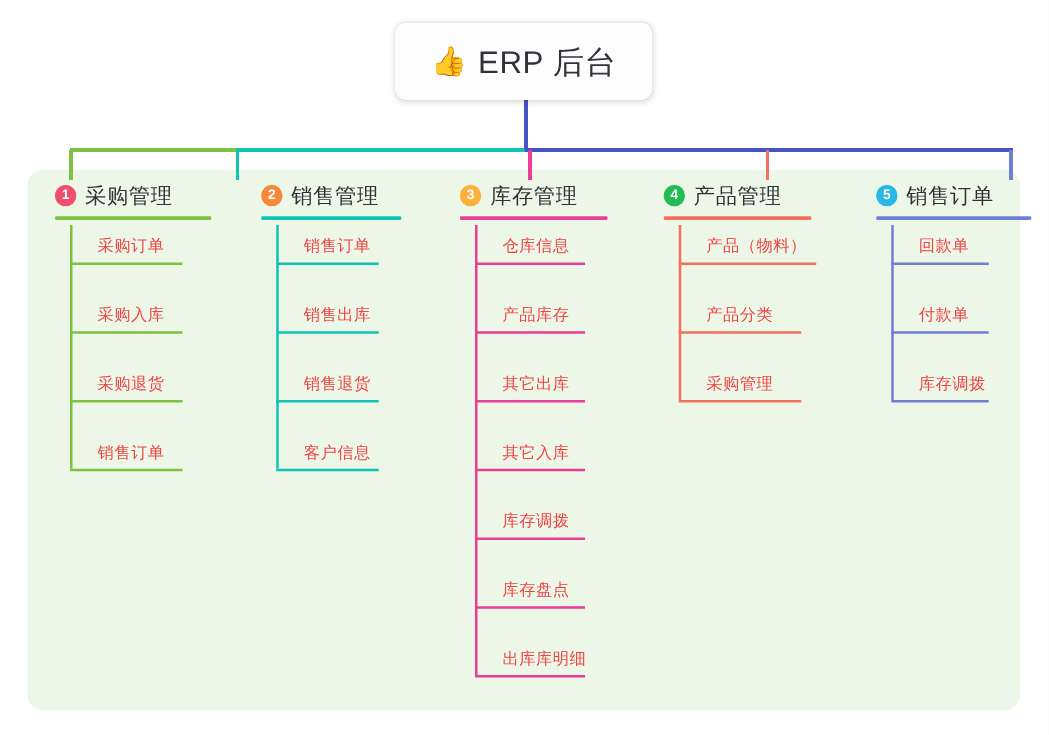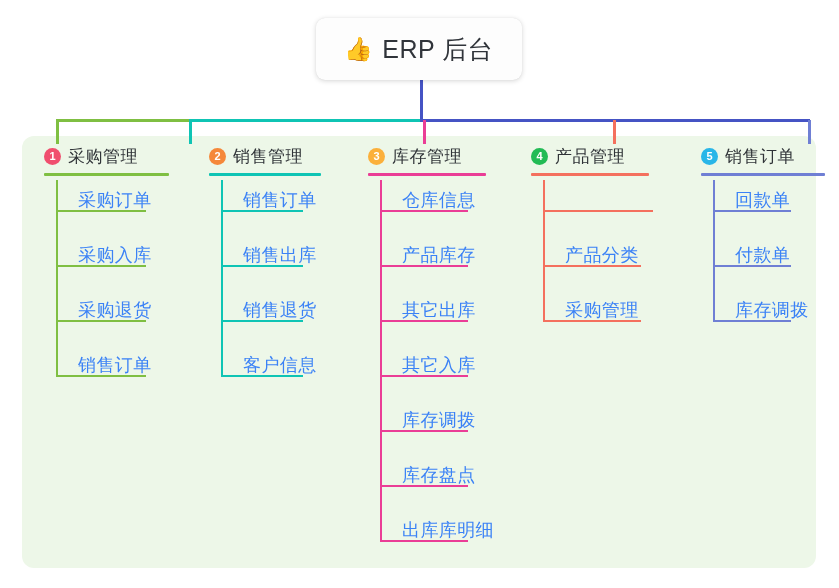--- a/index.html
+++ b/index.html
@@ -63,21 +63,21 @@
   
   .items{position:absolute;left:12px;top:44px;}
   .spine{position:absolute;left:0;top:0;width:2px;}
   .item{
     position:relative;
     display:block;
     padding-left:22px;
   }
   .item-label{
     display:inline-block;
-    font-size:18px;color:#3b82f6;letter-spacing:.4px;
+    font-size:13px;color:#ef4444;letter-spacing:.4px;
     white-space:nowrap;
     padding:0 10px 5px 0;
   }
   .item-rule{
     position:absolute;left:0;bottom:0;height:2px;
   }
 </style>
 </head>
 <body>
 
@@ -151,21 +151,21 @@
         </div>
       </div>
       <div class="col" style="left: 509px;">
         <div class="col-head">
           <span class="badge" style="background: rgb(34, 187, 85);">4</span>
           <span class="col-title">产品管理</span>
         </div>
         <div class="col-rule" style="width: 118px; background: rgb(244, 112, 94);"></div>
         <div class="items" style="height: 158px;">
           <div class="spine" style="background: rgb(244, 112, 94); height: 140px;"></div>
-          <div class="item" style="position: absolute; left: 0px; top: 0px;"><div class="item-rule" style="width: 110px; background: rgb(244, 112, 94); bottom: auto; top: 30px;"></div></div>
+          <div class="item" style="position: absolute; left: 0px; top: 0px;"><span class="item-label" style="margin-top: 8px;">产品（物料）</span><div class="item-rule" style="width: 110px; background: rgb(244, 112, 94); bottom: auto; top: 30px;"></div></div>
           <div class="item" style="position: absolute; left: 0px; top: 55px; text-align: right;"><span class="item-label" style="margin-top: 8px;">产品分类</span><div class="item-rule" style="width: 98px; background: rgb(244, 112, 94); bottom: auto; top: 30px;"></div></div>
           <div class="item" style="position: absolute; left: 0px; top: 110px;"><span class="item-label" style="margin-top: 8px;">采购管理</span><div class="item-rule" style="width: 98px; background: rgb(244, 112, 94); bottom: auto; top: 30px;"></div></div>
         </div>
       </div>
       <div class="col" style="left: 679px;">
         <div class="col-head">
           <span class="badge" style="background: rgb(41, 182, 232);">5</span>
           <span class="col-title">销售订单</span>
         </div>
         <div class="col-rule" style="width: 124px; background: rgb(111, 127, 212);"></div>

